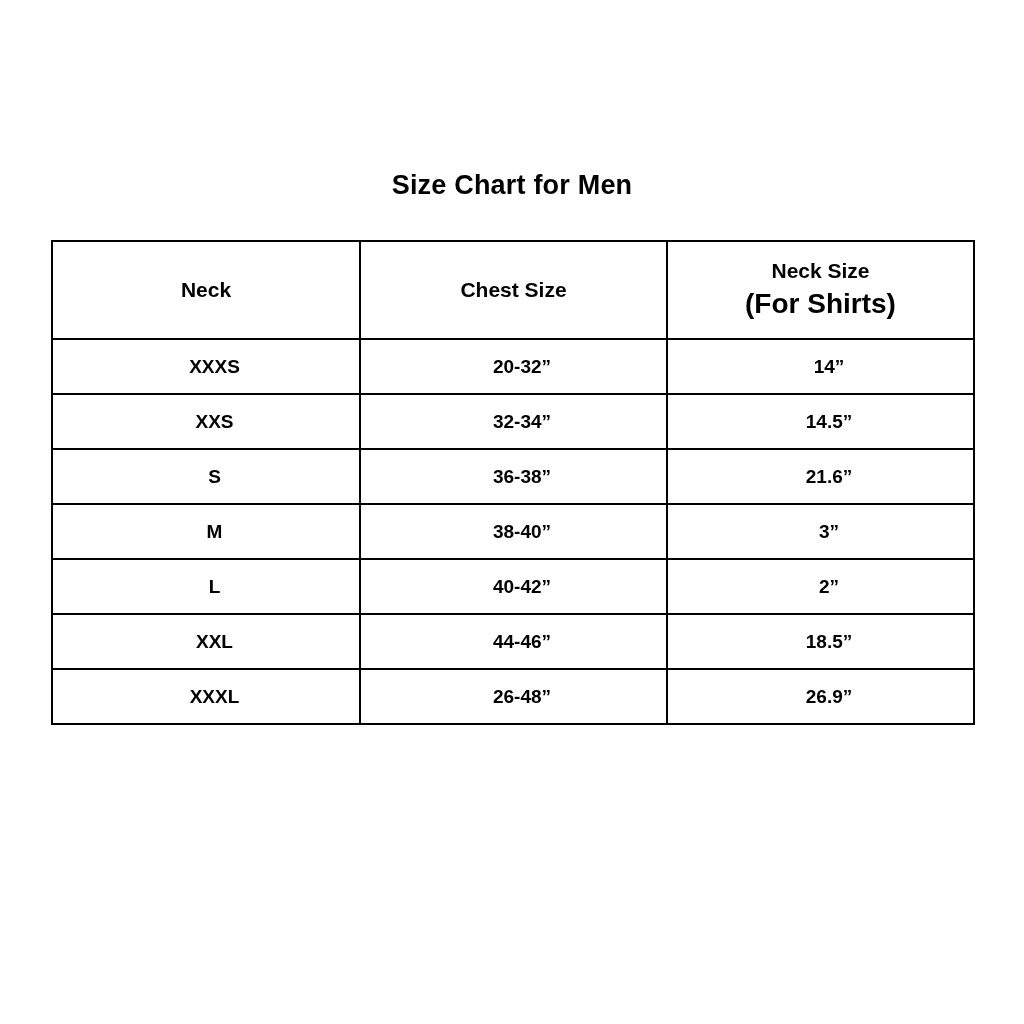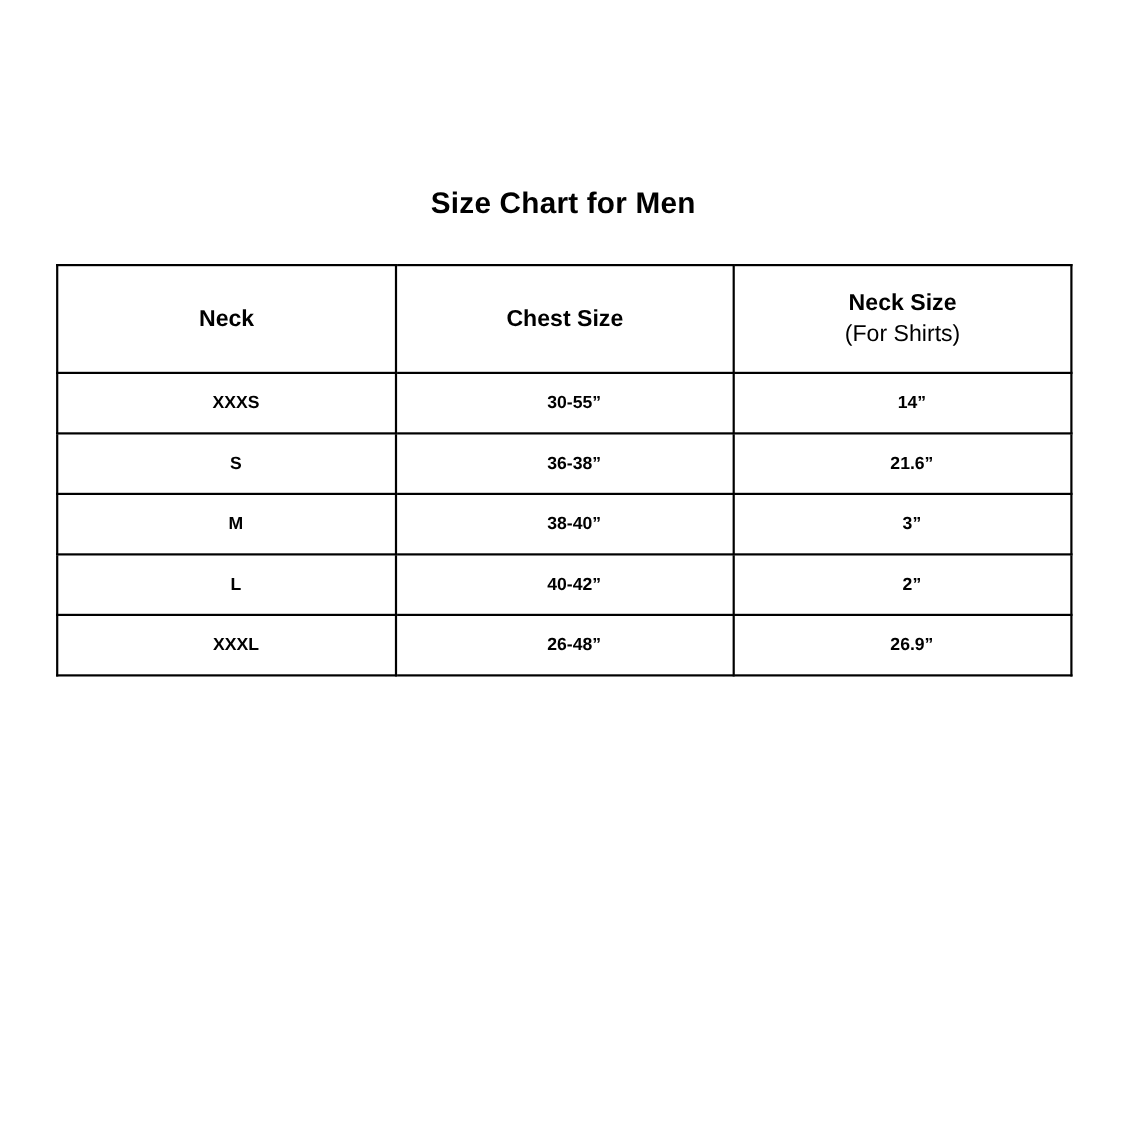--- a/index.html
+++ b/index.html
@@ -51,30 +51,30 @@
     color: #000000;
     padding: 0;
   }
   table.size-table thead th {
     height: 96px;
     font-size: 21px;
     line-height: 1.35;
   }
   table.size-table tbody td {
     height: 53px;
-    font-size: 16px;
+    font-size: 19px;
     padding-left: 17px;
   }
   col.c1 { width: 308px; }
   col.c2 { width: 307px; }
   col.c3 { width: 307px; }
   .hdr-sub {
     display: block;
-    font-size: 21px;
-    font-weight: normal;
+    font-size: 28px;
+    font-weight: bold;
   }
 </style>
 </head>
 <body>
 
 <div class="page">
 
   <div class="chart-title">Size Chart for Men</div>
 
   <div class="table-wrap">
@@ -94,39 +94,49 @@
           </th>
           <th>
             <span>Neck Size</span>
             <span class="hdr-sub">(For Shirts)</span>
           </th>
         </tr>
       </thead>
       <tbody>
         <tr>
           <td>XXXS</td>
-          <td>30-55”</td>
+          <td>20-32”</td>
           <td>14”</td>
+        </tr>
+        <tr>
+          <td>XXS</td>
+          <td>32-34”</td>
+          <td>14.5”</td>
         </tr>
         <tr>
           <td>S</td>
           <td>36-38”</td>
           <td>21.6”</td>
         </tr>
         <tr>
           <td>M</td>
           <td>38-40”</td>
           <td>3”</td>
         </tr>
         <tr>
           <td>L</td>
           <td>40-42”</td>
           <td>2”</td>
         </tr>
         <tr>
+          <td>XXL</td>
+          <td>44-46”</td>
+          <td>18.5”</td>
+        </tr>
+        <tr>
           <td>XXXL</td>
           <td>26-48”</td>
           <td>26.9”</td>
         </tr>
       </tbody>
     </table>
   </div>
 
 </div>
 

